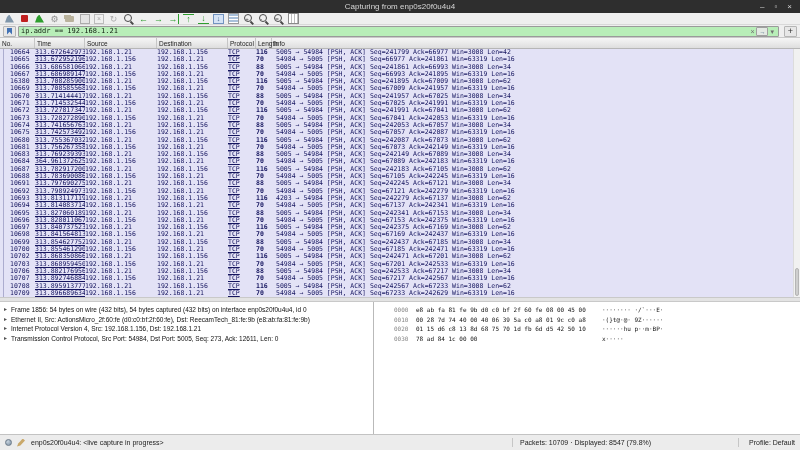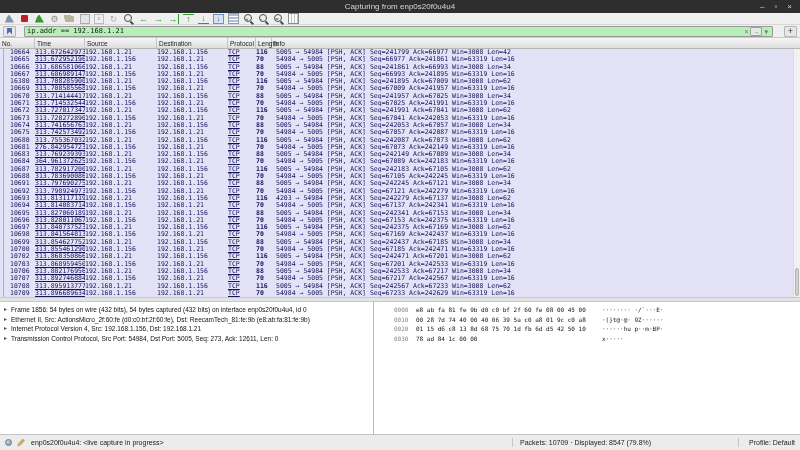--- a/index.html
+++ b/index.html
@@ -42,21 +42,21 @@
   .i-colorize::before { content:""; width:9px; height:9px; border:1px solid #9a9a9a;
         background:repeating-linear-gradient(180deg,#a9c0da 0 1.6px,#ffffff 1.6px 3px); }
   .i-resize::before { content:""; width:10px; height:9px; border:1px solid #8a8a8a;
         background:repeating-linear-gradient(90deg,#ffffff 0 2px,#bdbdbd 2px 3px); }
   .i-arrow { font-weight:bold; }
   .i-goto { border-right:1.5px solid currentColor; }
   .i-first { border-top:1.5px solid currentColor; }
   .i-last { border-bottom:1.5px solid currentColor; }
 
   
-  .filterbar { height:13px; display:flex; align-items:center; gap:8px; padding:1px 3px;
+  .filterbar { height:13px; display:flex; align-items:center; gap:2px; padding:1px 3px;
                background:#efefef; border-bottom:1px solid #c9c9c9; flex:0 0 auto; }
   .bookmark-btn { width:13px; height:11px; border:1px solid #b5b5b5; background:#e7e7e7;
                   display:flex; align-items:center; justify-content:center; border-radius:1px; }
   .bookmark-btn::before { content:""; width:5px; height:7px; background:#4272b4;
                   clip-path:polygon(0 0,100% 0,100% 100%,50% 62%,0 100%); }
   .filter-field { flex:1; height:11px; background:#b8eeb8; border:1px solid #9a9a9a; border-radius:1px;
                   display:flex; align-items:center; padding:0 2px; }
   .filter-input { flex:1; background:transparent; border:none; outline:none; height:9px;
                   font-family:"DejaVu Sans Mono", monospace; font-size:7px; color:#102010; }
   .field-ctl { font-size:7px; color:#707070; padding:0 2px; line-height:9px; }
@@ -310,21 +310,21 @@
           <span class="c c-time">313.755367032</span>
           <span class="c c-src">192.168.1.21</span>
           <span class="c c-dst">192.168.1.156</span>
           <span class="c c-proto">TCP</span>
           <span class="c c-len">116</span>
           <span class="c c-info">5005 → 54984 [PSH, ACK] Seq=242087 Ack=67073 Win=3008 Len=62</span>
         </div>
         <div class="prow">
           <span class="c c-marker"></span>
           <span class="c c-no">10681</span>
-          <span class="c c-time">276.842954723</span>
+          <span class="c c-time">313.756267358</span>
           <span class="c c-src">192.168.1.156</span>
           <span class="c c-dst">192.168.1.21</span>
           <span class="c c-proto">TCP</span>
           <span class="c c-len">70</span>
           <span class="c c-info">54984 → 5005 [PSH, ACK] Seq=67073 Ack=242149 Win=63319 Len=16</span>
         </div>
         <div class="prow">
           <span class="c c-marker"></span>
           <span class="c c-no">10683</span>
           <span class="c c-time">313.769239393</span>

